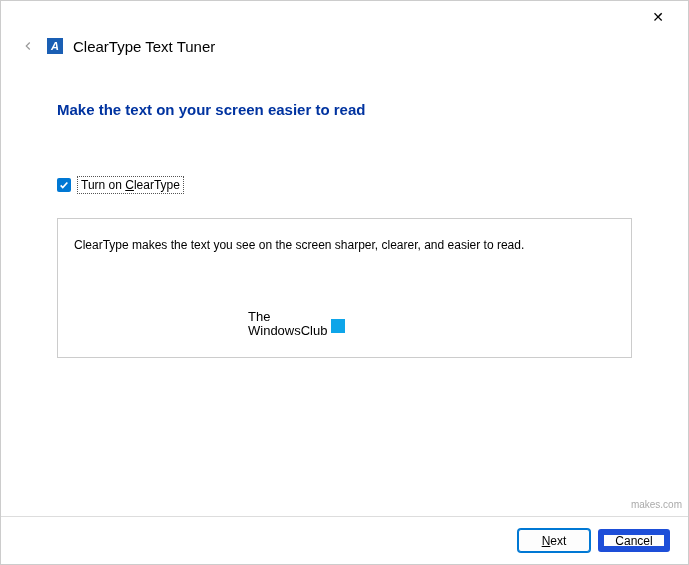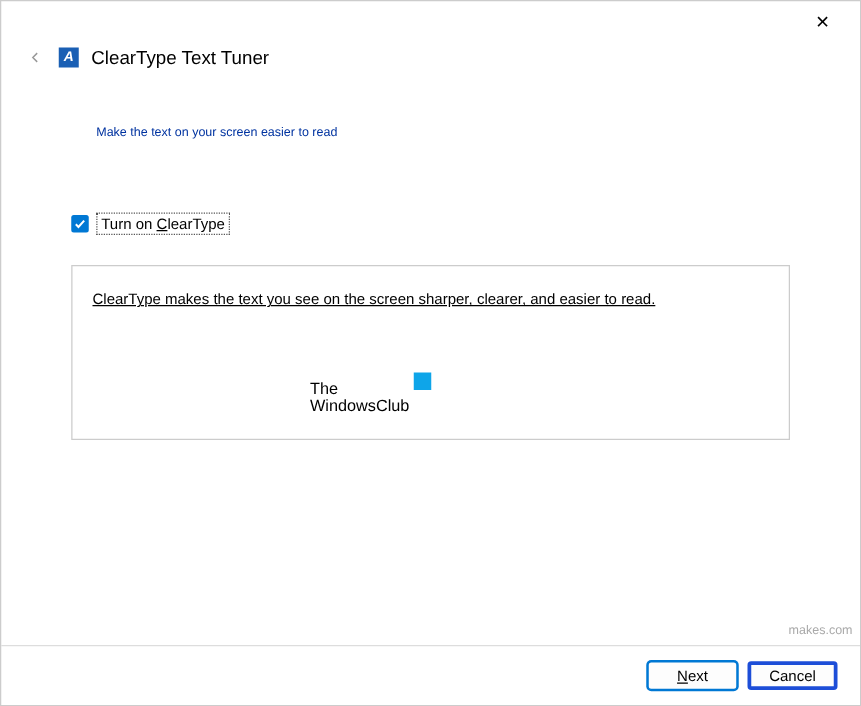--- a/index.html
+++ b/index.html
@@ -77,24 +77,23 @@
       color: #000;
     }
     .content {
       position: absolute;
       top: 100px;
       left: 56px;
       right: 56px;
     }
     .heading {
       color: #0033a0;
-      font-size: 10px;
-      font-weight: 400;
+      font-size: 15px;
+      font-weight: 700;
       margin-bottom: 58px;
-      margin-left: 20px;
     }
     .checkbox-row {
       display: flex;
       align-items: center;
       gap: 6px;
       margin-bottom: 24px;
       text-align: center;
     }
     .checkbox {
       width: 14px;
@@ -118,33 +117,32 @@
       line-height: 1.2;
     }
     .checkbox-label .ul {
       text-decoration: underline;
     }
     .description-box {
       border: 1px solid #ccc;
       padding: 18px 16px 30px 16px;
       position: relative;
       height: 140px;
-      text-decoration: underline;
     }
     .description-text {
       font-size: 12px;
       color: #000;
       line-height: 1.4;
     }
     .watermark {
       position: absolute;
       left: 190px;
       bottom: 18px;
       display: flex;
-      align-items: flex-start;
+      align-items: flex-end;
       gap: 2px;
     }
     .watermark-text {
       font-size: 13px;
       color: #000;
       line-height: 1.15;
     }
     .watermark-icon {
       width: 14px;
       height: 14px;
@@ -162,21 +160,21 @@
       border-top: 1px solid #ddd;
       display: flex;
       align-items: center;
       justify-content: flex-end;
       padding-right: 18px;
       gap: 8px;
     }
     .btn {
       min-width: 72px;
       height: 23px;
-      border: 3px solid #1d4ed8;
+      border: 6px solid #1d4ed8;
       border-radius: 3px;
       background: #fdfdfd;
       font-size: 12px;
       font-family: inherit;
       cursor: pointer;
       padding: 0 10px;
       display: flex;
       align-items: center;
       justify-content: center;
     }

